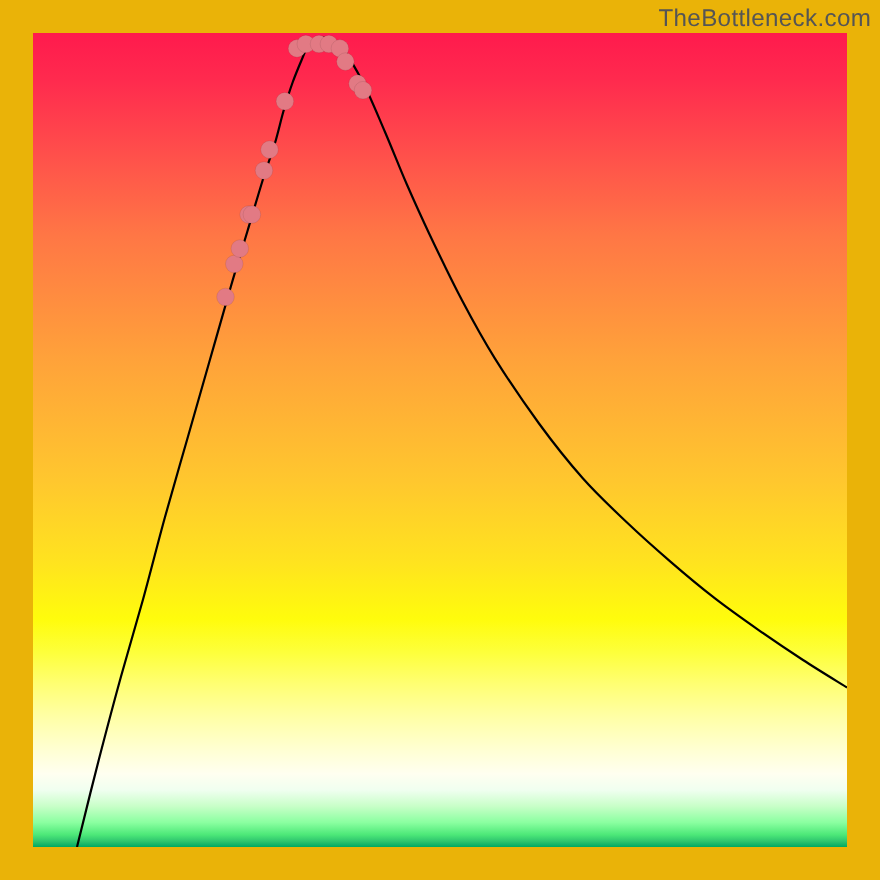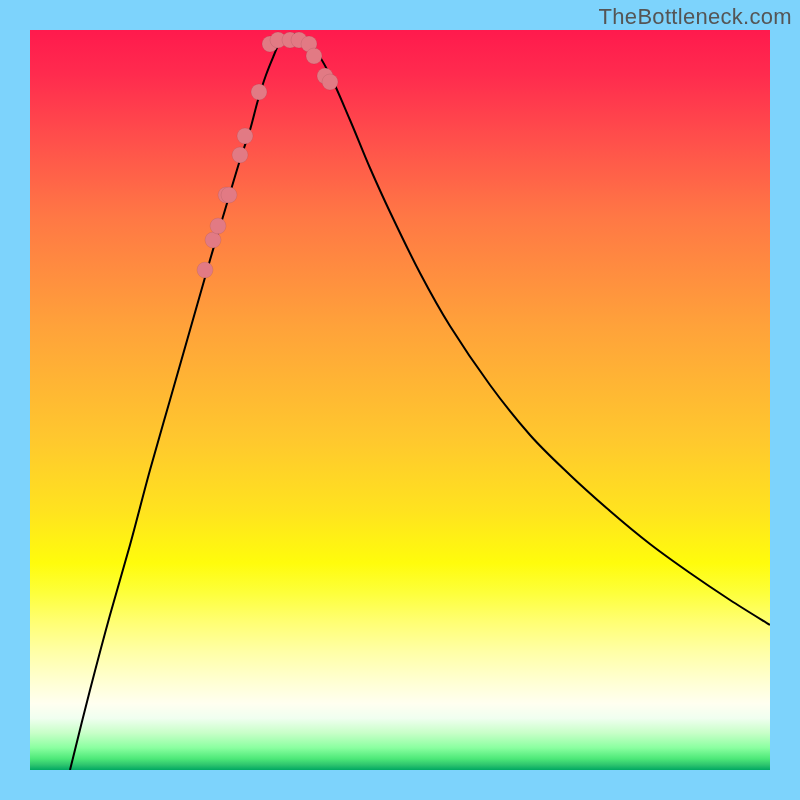--- a/index.html
+++ b/index.html
@@ -1,20 +1,20 @@
 <!DOCTYPE html>
 <html><head>
 <meta charset="utf-8">
 <style>
   * { margin: 0; padding: 0; box-sizing: border-box; }
   body { width: 800px; height: 800px; overflow: hidden; }
   .container {
     width: 800px;
     height: 800px;
-    background: #7dd3fc;
+    background: #eab308;
     position: relative;
   }
   .plot-area {
     position: absolute;
     left: 30px;
     top: 30px;
     width: 740px;
     height: 740px;
     background: linear-gradient(to bottom,
       #ff1a4d 0%,

